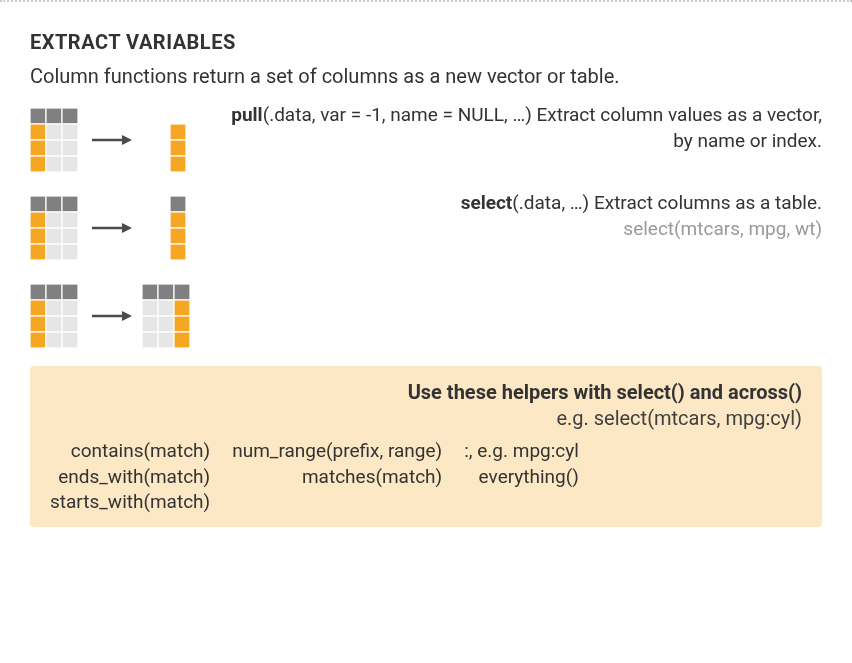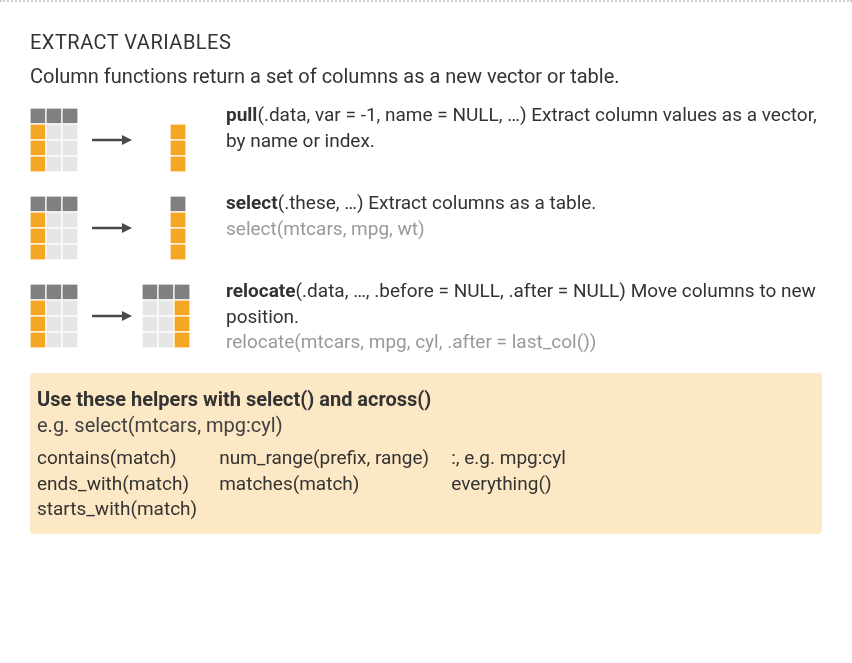--- a/index.html
+++ b/index.html
@@ -7,55 +7,57 @@
       margin: 0;
       padding: 20px 30px;
       font-family: -apple-system, BlinkMacSystemFont, "Segoe UI", Roboto, "Helvetica Neue", Arial, sans-serif;
       color: #333;
       background: #fff;
       border-top: 2px dotted #ccc;
       width: 852px;
     }
     .heading {
       font-size: 20px;
-      font-weight: 400;
+      font-weight: 700;
       letter-spacing: 0.5px;
       margin: 8px 0 10px 0;
       color: #333;
     }
     .intro {
       font-size: 20px;
       font-weight: 400;
       color: #333;
       margin: 8px 0 14px 0;
     }
     .row {
       display: flex;
       align-items: flex-start;
       margin: 0 0 18px 0;
-      gap: 26px;
+      gap: 20px;
+      text-align: right;
     }
     .vis {
       flex: 0 0 170px;
     }
     .vis svg { display: block; }
     .cells rect { stroke: #fff; stroke-width: 1.2; }
     .c-hdr { fill: #808080; }
     .c-org { fill: #f5a623; }
     .c-lt { fill: #e6e6e6; }
     .arrow line { stroke: #4a4a4a; stroke-width: 2.5; }
     .arrow polygon { fill: #4a4a4a; }
     .desc { flex: 1; font-size: 19px; line-height: 1.35; }
     .fn-name { font-weight: 700; }
     .example { color: #999; }
     .helpers-box {
       background: #fde8c5;
       border-radius: 4px;
-      padding: 14px 20px 12px 7px;
+      padding: 14px 20px 12px 20px;
       margin-top: 14px;
+      text-align: right;
     }
     .helpers-title { font-size: 20px; font-weight: 700; }
     .helpers-example { font-size: 20px; color: #404040; margin: 2px 0 8px 0; }
     .helpers-cols { display: flex; gap: 22px; font-size: 19px; line-height: 1.35; }
     .hcol { white-space: nowrap; }
     .hfn { font-weight: 400; }
   </style>
 </head>
 <body>
 
@@ -118,21 +120,21 @@
       </g>
       <g class="cells">
         <rect class="c-hdr" x="140" y="6" width="16" height="16"></rect>
         <rect class="c-org" x="140" y="22" width="16" height="16"></rect>
         <rect class="c-org" x="140" y="38" width="16" height="16"></rect>
         <rect class="c-org" x="140" y="54" width="16" height="16"></rect>
       </g>
     </svg>
   </div>
   <div class="desc">
-    <span class="fn-name">select</span><span>(.these, …) </span><span>Extract columns as a table.</span><br>
+    <span class="fn-name">select</span><span>(.data, …) </span><span>Extract columns as a table.</span><br>
     <span class="example">select(mtcars, mpg, wt)</span>
   </div>
 </div>
 
 <div class="row">
   <div class="vis">
     <svg width="170" height="70">
       <g class="cells">
         <rect class="c-hdr" x="0" y="6" width="16" height="16"></rect>
           <rect class="c-hdr" x="16" y="6" width="16" height="16"></rect>
@@ -160,24 +162,20 @@
           <rect class="c-org" x="144" y="22" width="16" height="16"></rect>
         <rect class="c-lt" x="112" y="38" width="16" height="16"></rect>
           <rect class="c-lt" x="128" y="38" width="16" height="16"></rect>
           <rect class="c-org" x="144" y="38" width="16" height="16"></rect>
         <rect class="c-lt" x="112" y="54" width="16" height="16"></rect>
           <rect class="c-lt" x="128" y="54" width="16" height="16"></rect>
           <rect class="c-org" x="144" y="54" width="16" height="16"></rect>
       </g>
     </svg>
   </div>
-  <div class="desc">
-    <span class="fn-name">relocate</span><span>(.data, …, .before = NULL, .after = NULL) </span><span>Move columns to new position.</span><br>
-    <span class="example">relocate(mtcars, mpg, cyl, .after = last_col())</span>
-  </div>
 </div>
 
 <div class="helpers-box">
   <div class="helpers-title">Use these helpers with select() and across()</div>
   <div class="helpers-example">e.g. select(mtcars, mpg:cyl)</div>
   <div class="helpers-cols">
     <div class="hcol">
       <div><span class="hfn">contains</span><span>(match)</span></div>
       <div><span class="hfn">ends_with</span><span>(match)</span></div>
       <div><span class="hfn">starts_with</span><span>(match)</span></div>

